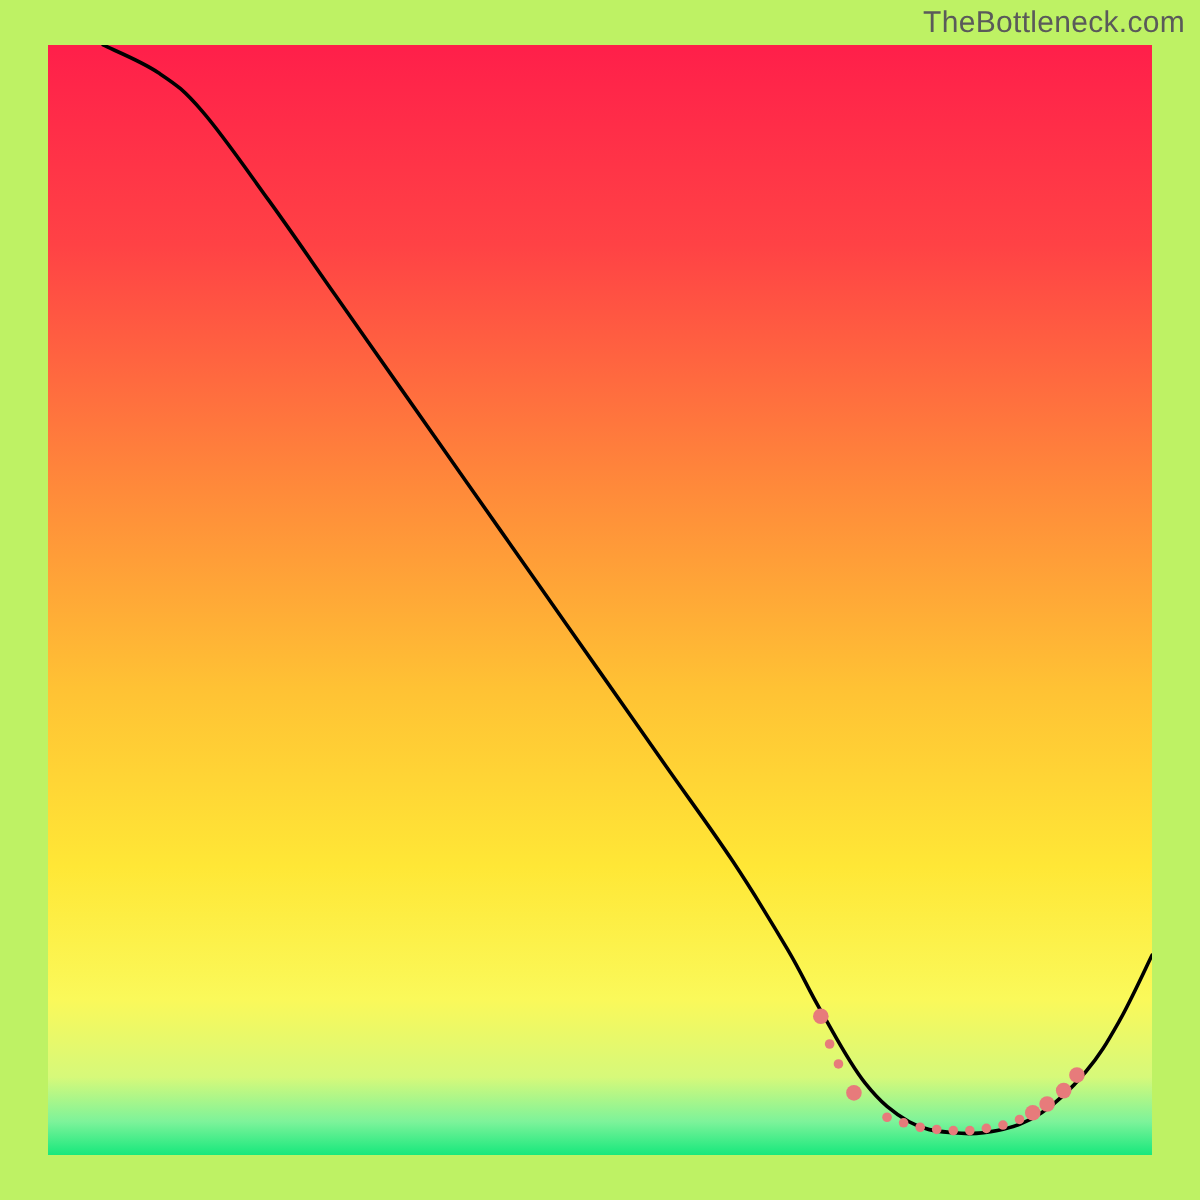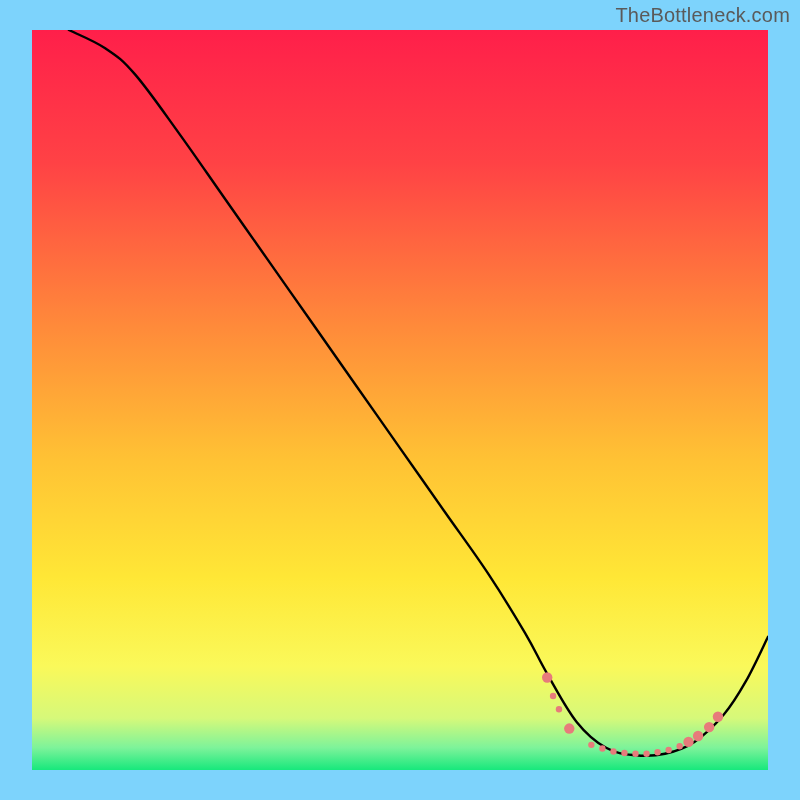--- a/index.html
+++ b/index.html
@@ -8,21 +8,21 @@
     width: 800px;
     height: 800px;
     background: #000000;
     overflow: hidden;
     font-family: Arial, Helvetica, sans-serif;
   }
   .stage {
     position: relative;
     width: 800px;
     height: 800px;
-    background: #7dd3fc;
+    background: #bef264;
   }
   .watermark {
     position: absolute;
     top: 4px;
     right: 10px;
     color: #5a5a5a;
     font-size: 20px;
     font-weight: 500;
     letter-spacing: 0.2px;
     user-select: none;

